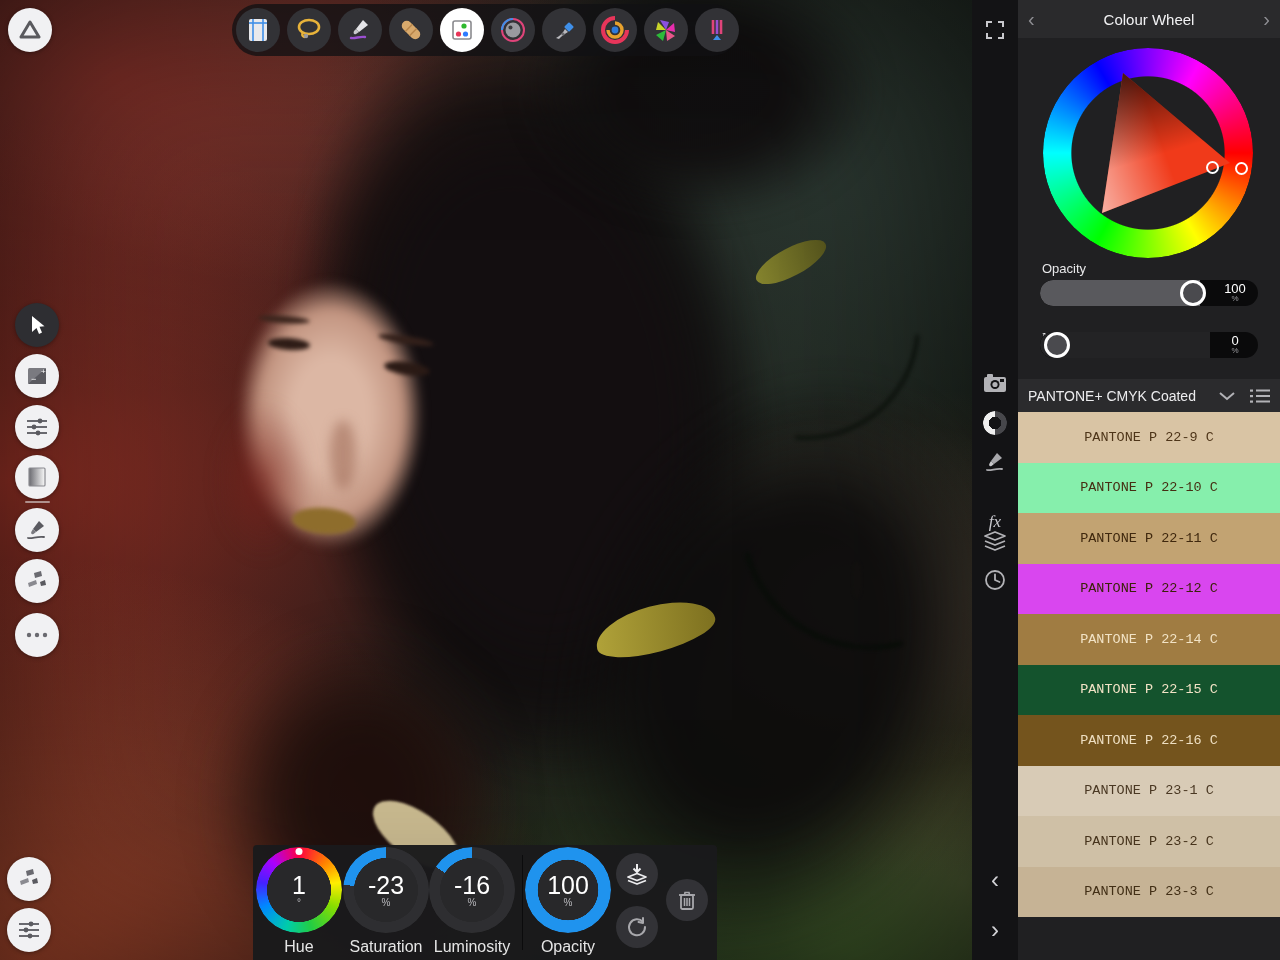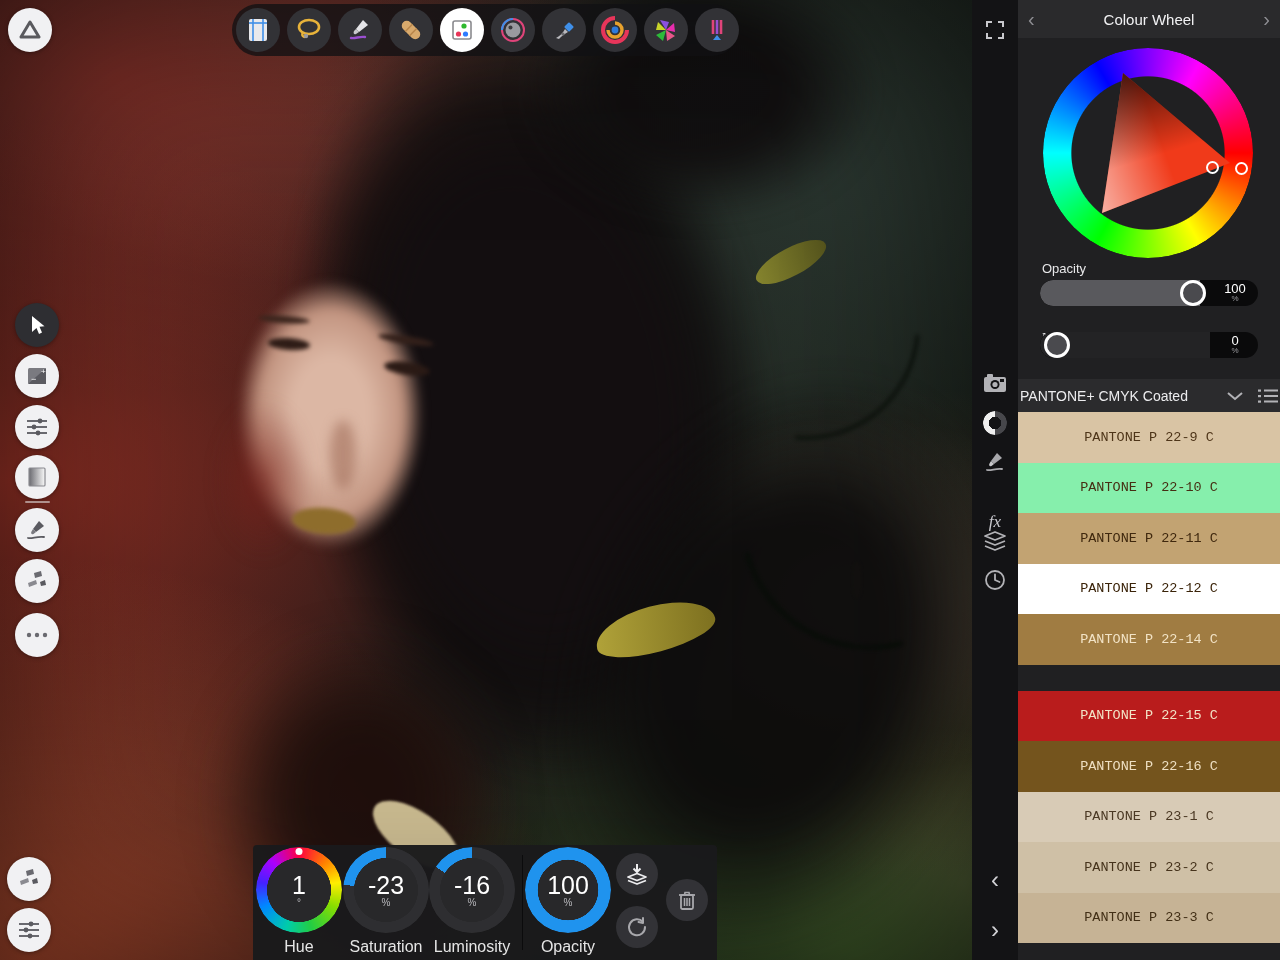--- a/index.html
+++ b/index.html
@@ -125,21 +125,21 @@
   .track-dim { position:absolute; left:0; top:0; height:26px; width:170px; background:#232325;
     border-radius:13px 0 0 13px; }
   .knob { position:absolute; top:0px; width:26px; height:26px; border-radius:50%;
     border:3.5px solid #fff; background:#4a4a4e; }
   .sl-val { position:absolute; right:0; top:0; width:46px; height:26px; display:flex;
     flex-direction:column; align-items:center; justify-content:center; }
   .sl-val .v { color:#fff; font-size:13px; line-height:12px; }
   .sl-val .u { color:#9a9a9e; font-size:8px; line-height:8px; }
 
   .palette-header { position:absolute; left:0; top:379px; width:262px; height:33px; background:#2b2b2d;
-    display:flex; align-items:center; padding:0 2px; }
+    display:flex; align-items:center; padding:0 10px; }
   .palette-name { color:#ececee; font-size:14px; flex:1; }
   .swatch-list { position:absolute; left:0; top:412px; width:262px; height:548px;
     display:flex; flex-direction:column; overflow:hidden; }
   .swatch { height:50.5px; flex:0 0 50.5px; display:flex; align-items:center; justify-content:center;
     font-size:13.5px;font-family:Liberation Mono, monospace; }
 
   
   .hsl-panel { position:absolute; left:253px; top:845px; width:464px; height:115px;
     background:rgba(26,26,28,0.97); border-radius:4px 4px 0 0; }
   .dial-wrap { position:absolute; width:86px; text-align:center; }
@@ -461,23 +461,23 @@
             <rect x="0" y="7" width="3" height="2.2"></rect>
             <rect x="0" y="12.5" width="3" height="2.2"></rect>
           </g>
         </svg>
     </div>
 
     <div class="swatch-list">
         <div class="swatch" style="background: rgb(217, 196, 164); color: rgb(78, 53, 25);">PANTONE P 22-9 C</div>
         <div class="swatch" style="background: #86efac; color: rgb(70, 46, 19);">PANTONE P 22-10 C</div>
         <div class="swatch" style="background: rgb(194, 163, 114); color: rgb(63, 40, 14);">PANTONE P 22-11 C</div>
-        <div class="swatch" style="background: #ffffff; color: rgb(58, 35, 9);">PANTONE P 22-12 C</div>
+        <div class="swatch" style="background: #d946ef; color: rgb(58, 35, 9);">PANTONE P 22-12 C</div>
         <div class="swatch" style="background: rgb(160, 124, 66); color: rgb(242, 227, 198);">PANTONE P 22-14 C</div>
-        <div class="swatch" style="background: #b91c1c; color: rgb(242, 227, 198); margin-top: 26px;">PANTONE P 22-15 C</div>
+        <div class="swatch" style="background: #14532d; color: rgb(242, 227, 198);">PANTONE P 22-15 C</div>
         <div class="swatch" style="background: rgb(116, 84, 29); color: rgb(238, 223, 194);">PANTONE P 22-16 C</div>
         <div class="swatch" style="background: rgb(216, 203, 182); color: rgb(74, 56, 35);">PANTONE P 23-1 C</div>
         <div class="swatch" style="background: rgb(207, 192, 166); color: rgb(70, 51, 28);">PANTONE P 23-2 C</div>
         <div class="swatch" style="background: rgb(198, 179, 149); color: rgb(66, 47, 22);">PANTONE P 23-3 C</div>
       </div>
   </div>
 
   <div class="hsl-panel">
     <div class="dial-wrap" style="left:3px; top:2px;">
       <div class="dial">

